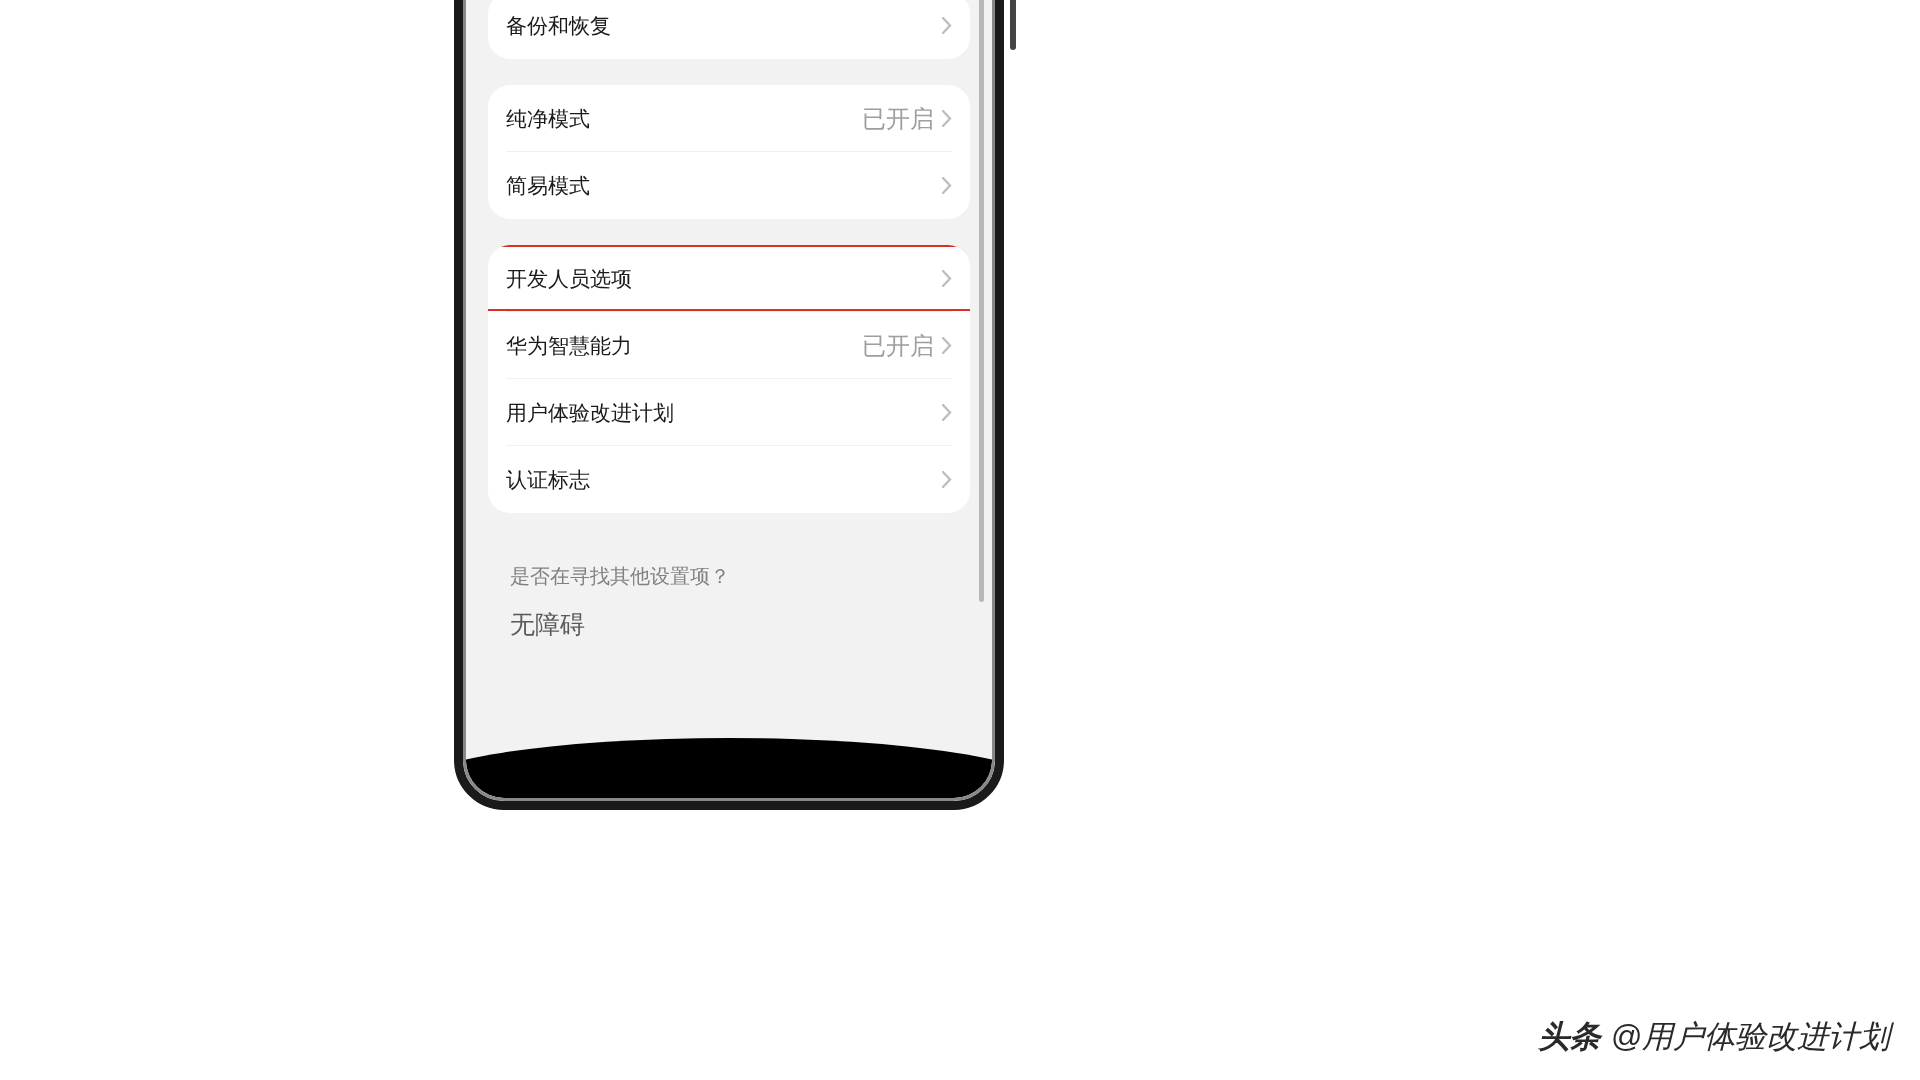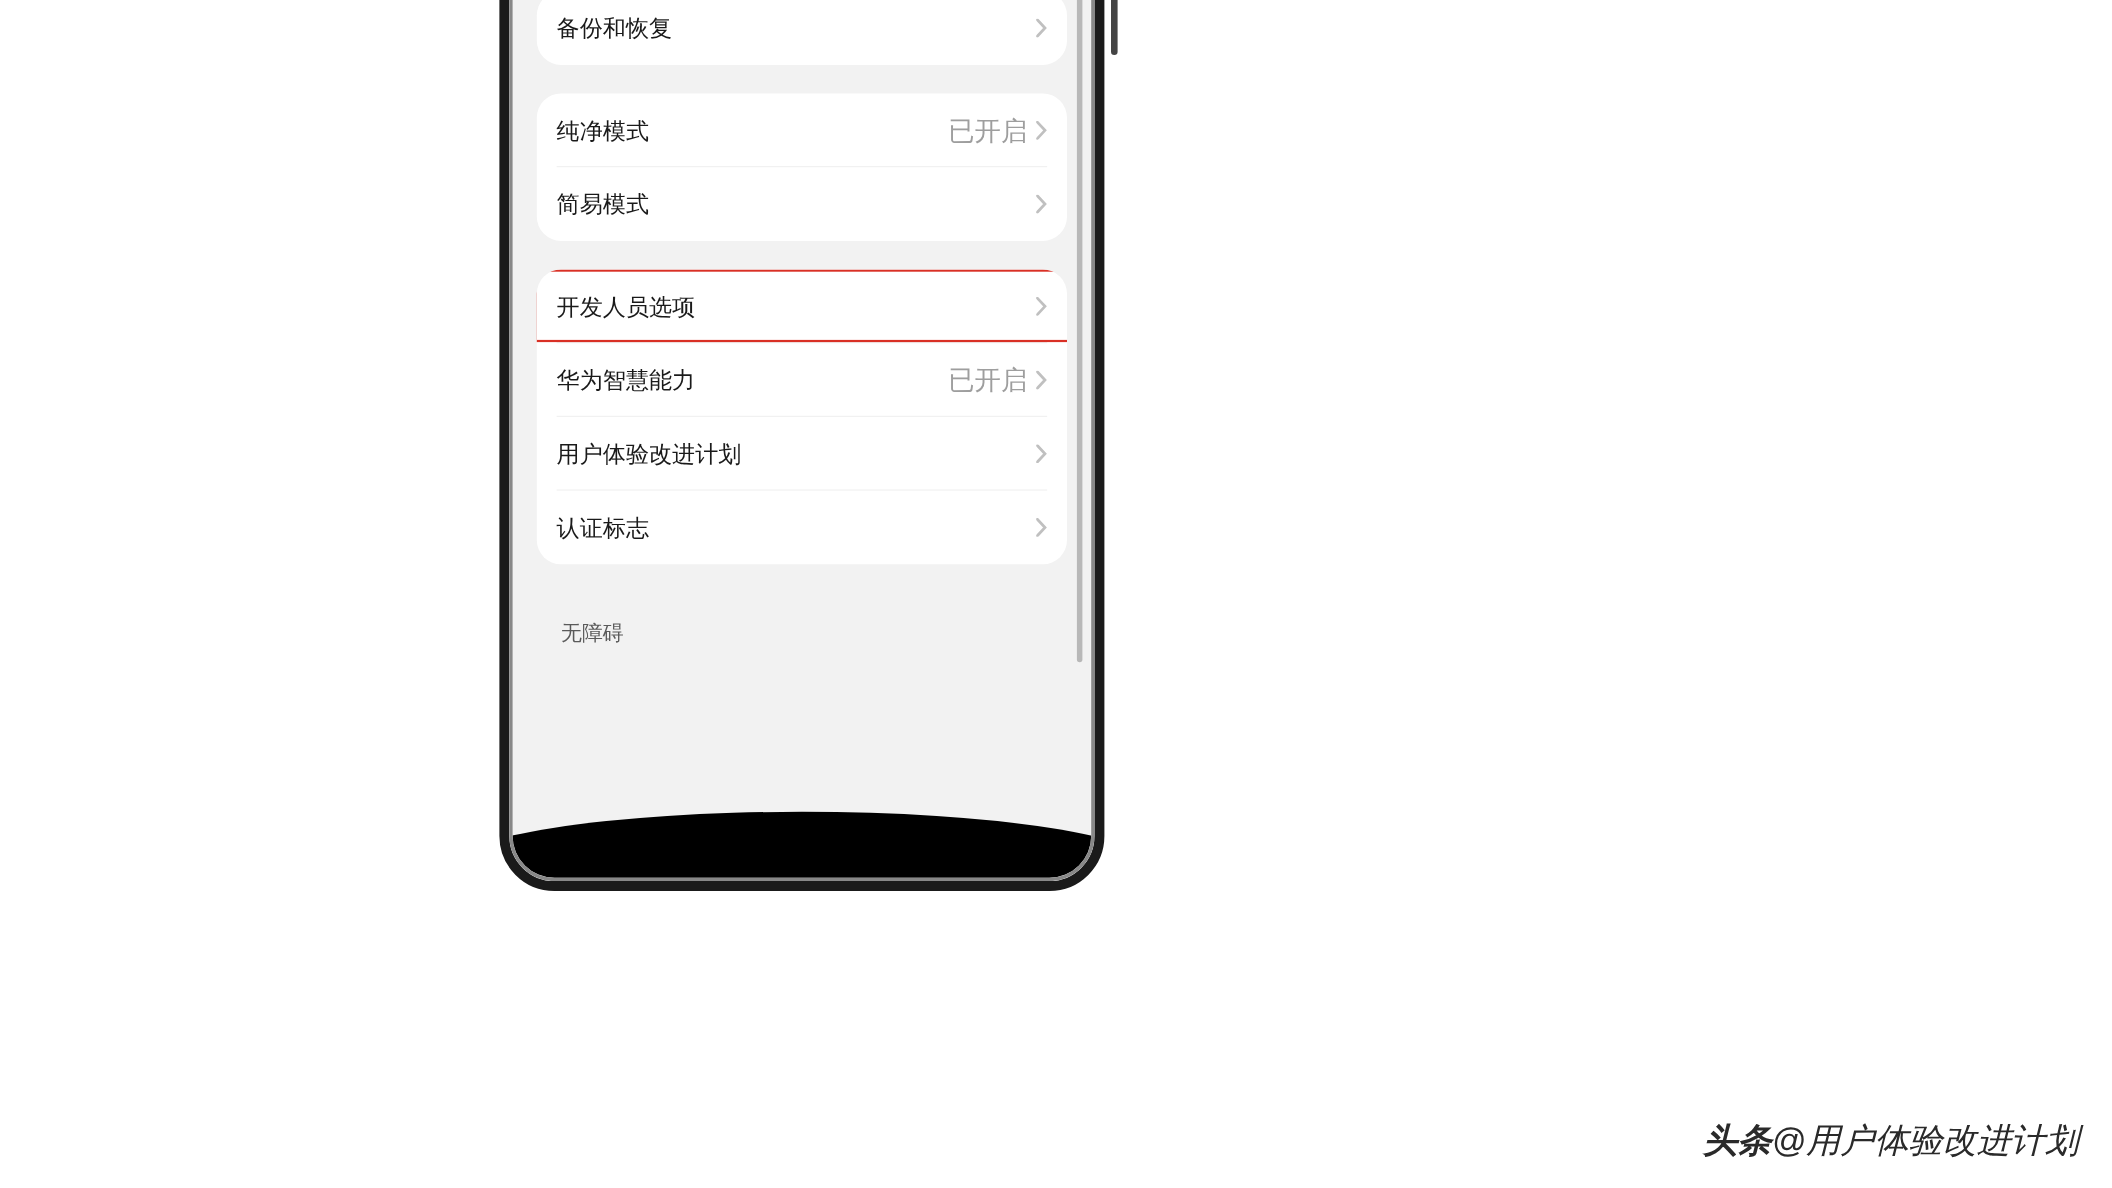--- a/index.html
+++ b/index.html
@@ -107,21 +107,21 @@
     }
     .footer-section {
       padding: 24px 22px 10px 22px;
     }
     .footer-prompt {
       font-size: 20px;
       color: #808080;
       margin-bottom: 18px;
     }
     .footer-link {
-      font-size: 19px;
+      font-size: 25px;
       color: #5a5a5a;
     }
     .bottom-curve {
       position: absolute;
       bottom: -40px;
       left: 50%;
       transform: translateX(-50%);
       width: 640px;
       height: 100px;
       background: #000;
@@ -129,20 +129,21 @@
     }
     .watermark {
       position: absolute;
       right: 30px;
       bottom: 22px;
       font-size: 31px;
       color: #2a2a2a;
       font-weight: 500;
       display: flex;
       align-items: center;
+      gap: 10px;
       font-style: italic;
       justify-content: flex-end;
     }
     .watermark-logo {
       font-style: italic;
       font-weight: 600;
     }
   </style>
 </head>
 <body>
@@ -228,20 +229,21 @@
             <span class="chevron">
               <svg width="10" height="17" viewBox="0 0 10 17">
                   <path d="M1 1 L8 8.5 L1 16" fill="none" stroke="currentColor" stroke-width="2.5" stroke-linecap="round"></path>
                 </svg>
             </span>
           </div>
         </div>
       </div>
 
       <div class="footer-section">
+        <div class="footer-prompt">是否在寻找其他设置项？</div>
         <div class="footer-link">无障碍</div>
       </div>
 
     </div>
     <div class="bottom-curve"></div>
   </div>
   <div class="phone-inner-border"></div>
 </div>
 <div class="phone-right-bump"></div>
 

